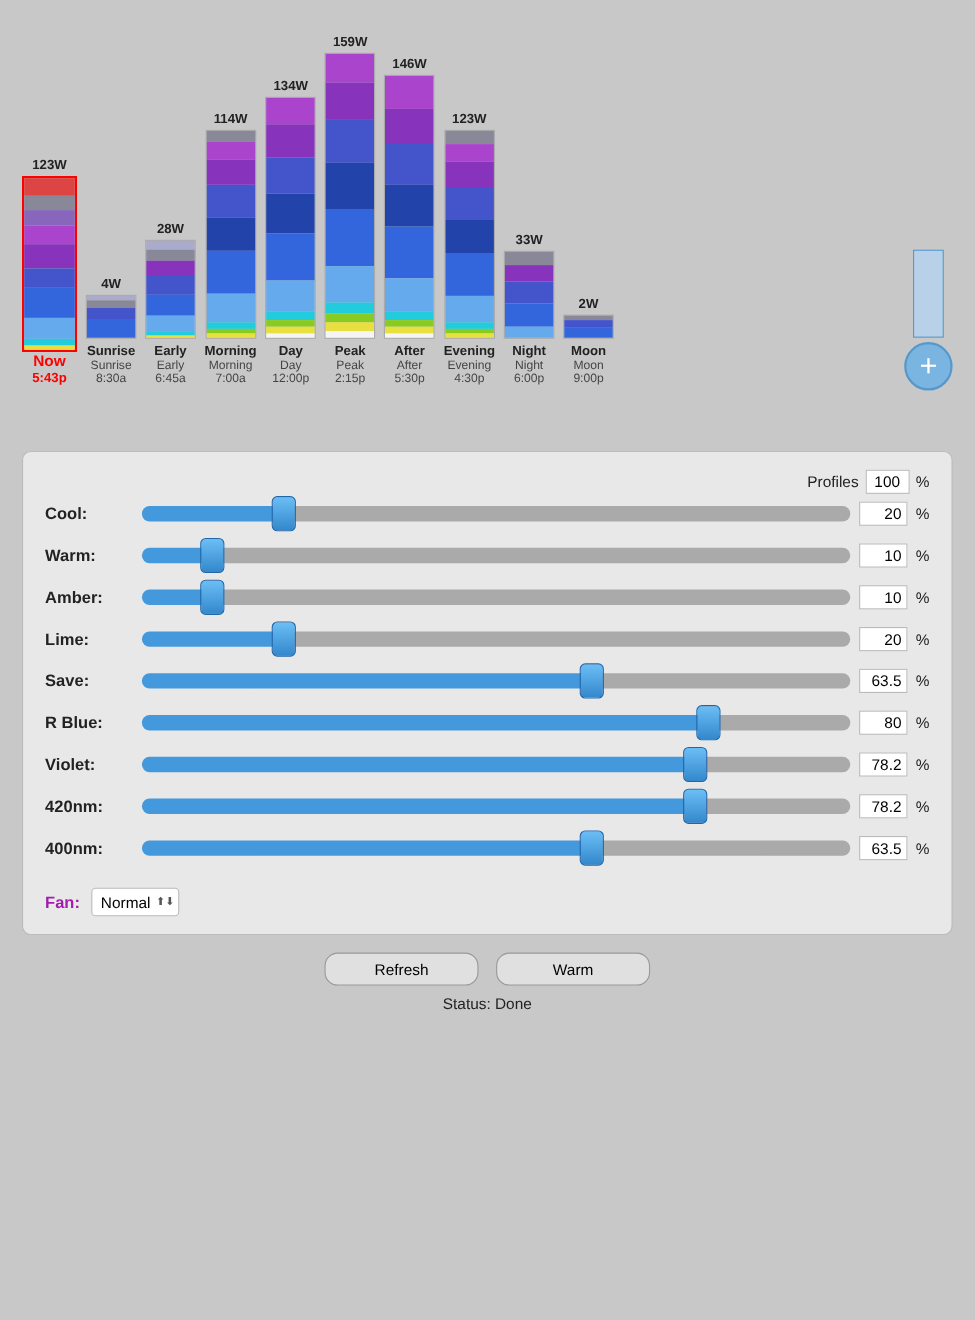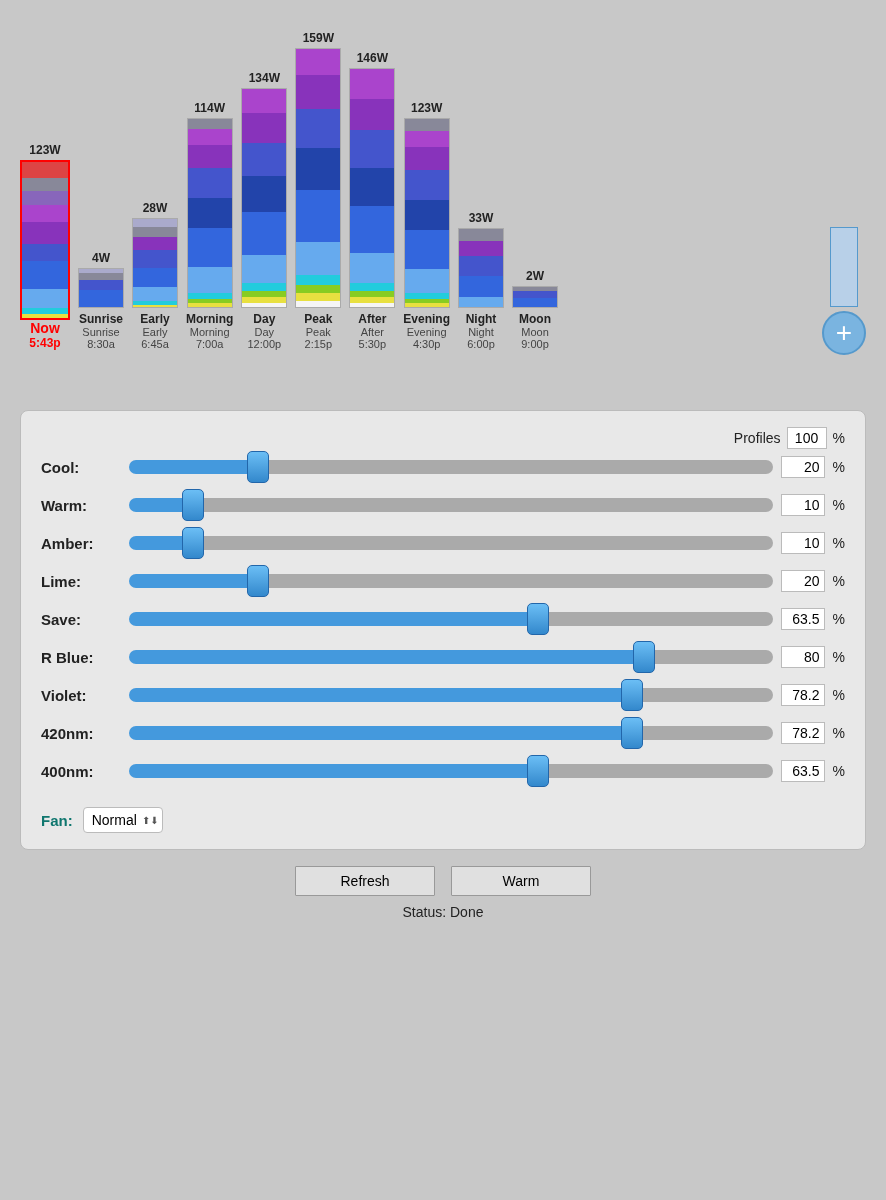--- a/index.html
+++ b/index.html
@@ -287,21 +287,21 @@
     .fan-row {
       display: flex;
       align-items: center;
       gap: 10px;
       margin-top: 12px;
     }
 
     .fan-label {
       font-size: 15px;
       font-weight: 700;
-      color: #0f766e;
+      color: #a21caf;
     }
 
     .fan-select {
       padding: 4px 24px 4px 8px;
       font-size: 14px;
       border: 1px solid #bbb;
       border-radius: 4px;
       background: white;
       appearance: none;
       -webkit-appearance: none;
@@ -336,21 +336,21 @@
     .bottom-buttons {
       display: flex;
       gap: 16px;
     }
 
     .bottom-btn {
       width: 140px;
       padding: 6px 18px;
       background: #e0e0e0;
       border: 1px solid #999;
-      border-radius: 1px;
+      border-radius: 12px;
       font-size: 14px;
       cursor: pointer;
       text-align: center;
     }
 
     .status-text {
       font-size: 14px;
       color: #222;
     }
 

